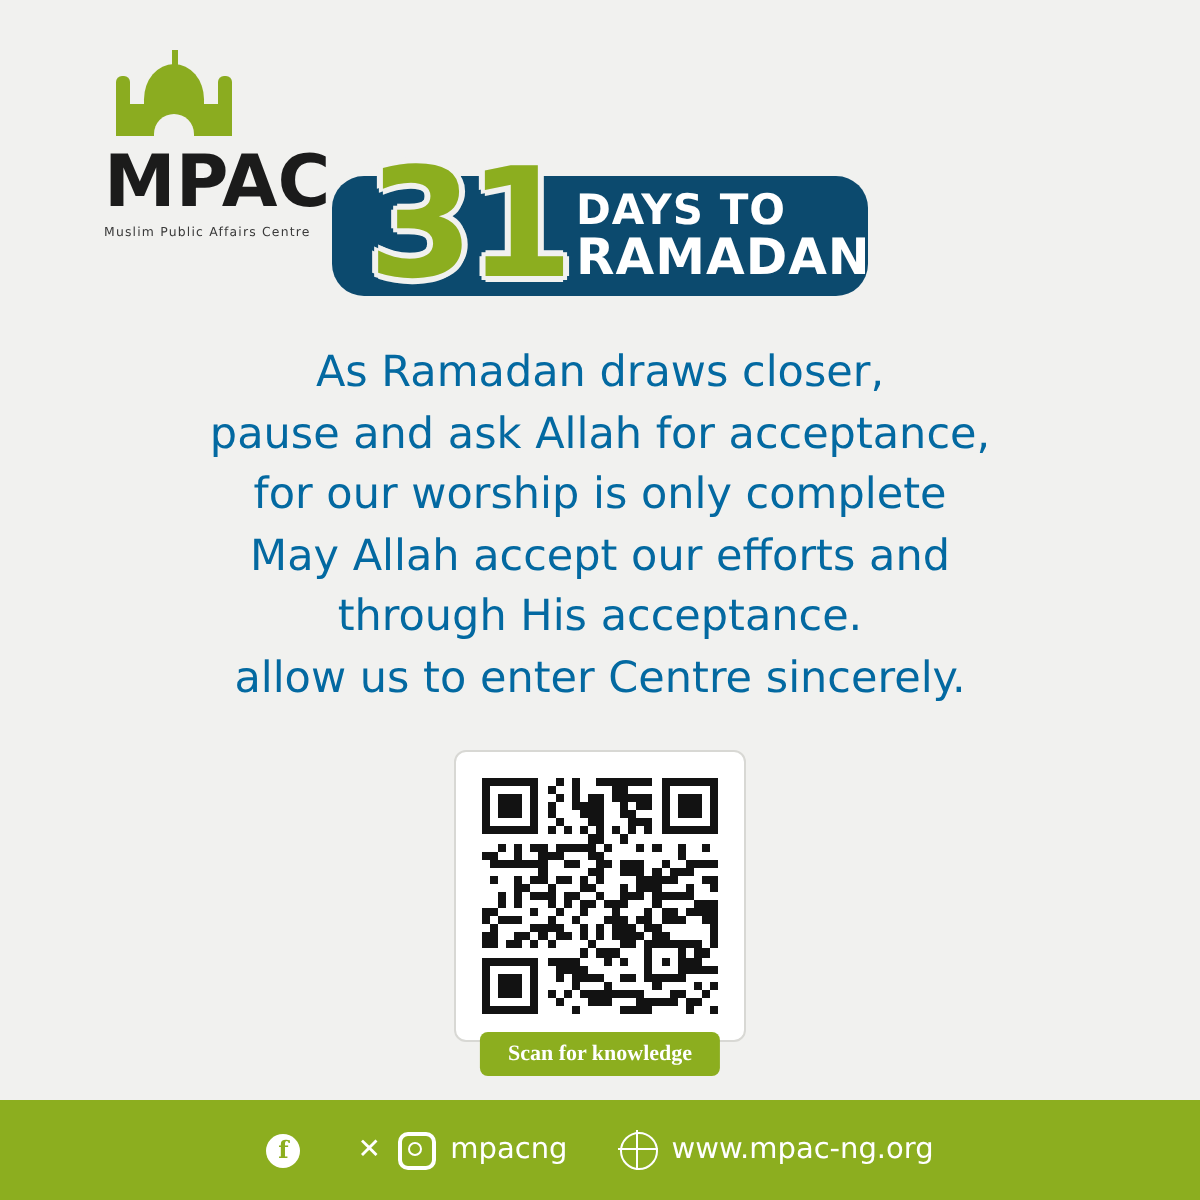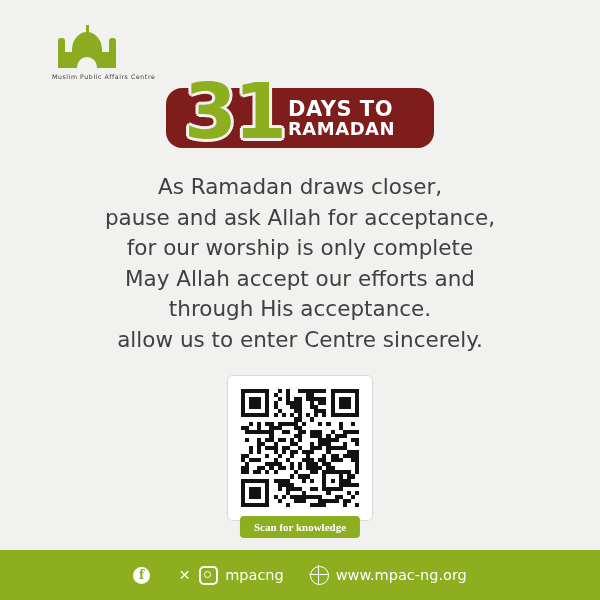--- a/index.html
+++ b/index.html
@@ -101,21 +101,21 @@
   .count-wrap {
     position: absolute;
     left: 0;
     right: 0;
     top: 88px;
     display: flex;
     justify-content: center;
   }
   .count-badge {
     position: relative;
-    background: #7f1d1d;
+    background: #0c4a6e;
     border-radius: 16px;
     height: 60px;
     width: 268px;
     display: flex;
     align-items: center;
   }
   .count-num {
     position: absolute;
     left: 18px;
     top: -14px;
@@ -131,30 +131,30 @@
     letter-spacing: -3px;
   }
   .count-text {
     margin-left: 122px;
     color: #ffffff;
     font-family: "DejaVu Sans", sans-serif;
     font-weight: bold;
     line-height: 1.05;
   }
   .count-text .l1 { font-size: 21px; letter-spacing: 0.5px; display: block; }
-  .count-text .l2 { font-size: 18px; letter-spacing: 0.5px; display: block; }
+  .count-text .l2 { font-size: 25px; letter-spacing: 0.5px; display: block; }
 
   
   .message {
     position: absolute;
     left: 0;
     right: 0;
     top: 172px;
     text-align: center;
-    color: #404040;
+    color: #0369a1;
     font-family: "DejaVu Sans", sans-serif;
     font-size: 21.5px;
     line-height: 1.42;
     padding: 0 38px;
     box-sizing: border-box;
   }
   .message span { display: block; white-space: nowrap; }
 
   
   .qr-wrap {
@@ -261,20 +261,21 @@
 <div class="poster">
 
   <div class="logo-block">
     <div class="logo-mark">
       <div class="dome"></div>
       <div class="min-l"></div>
       <div class="min-r"></div>
       <div class="base"></div>
       <div class="cut"></div>
     </div>
+    <div class="logo-word">MPAC</div>
     <div class="logo-sub">Muslim Public Affairs Centre</div>
   </div>
 
   <div class="count-wrap">
     <div class="count-badge">
       <div class="count-num">31</div>
       <div class="count-text">
         <span class="l1">DAYS TO</span>
         <span class="l2">RAMADAN</span>
       </div>

